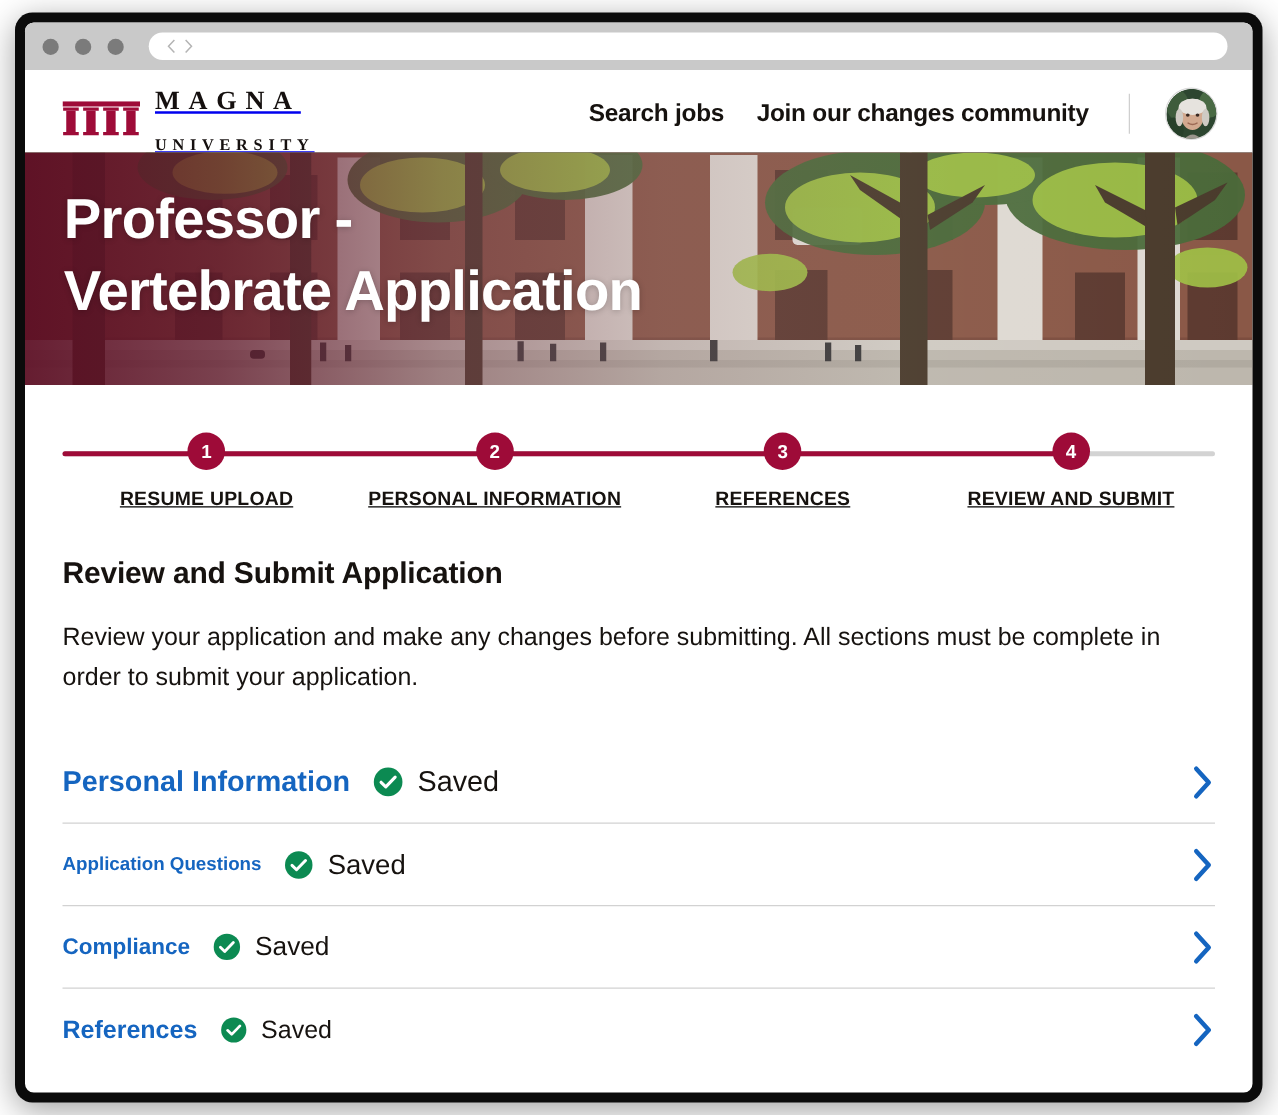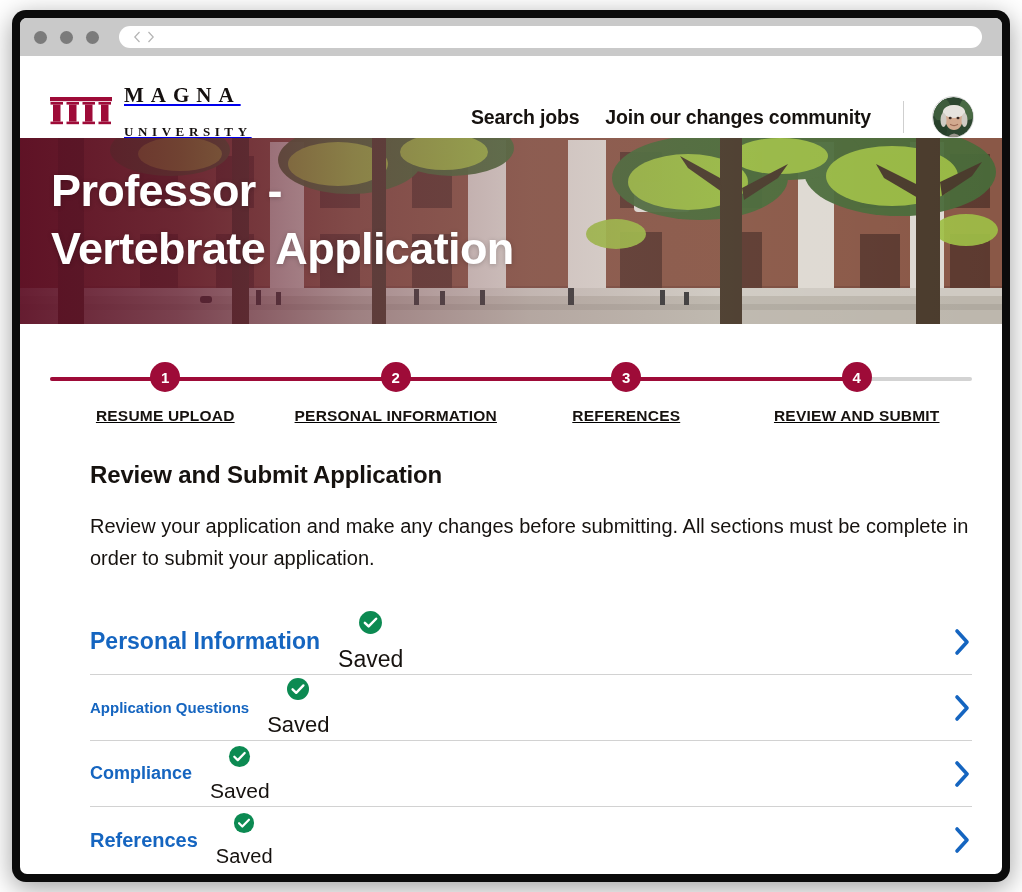--- a/index.html
+++ b/index.html
@@ -64,25 +64,25 @@
     color: #b4b4b4; font-size: 12px; line-height: 1;
     letter-spacing: 1px;
   }
   .url-text {
     font-size: 11px; color: #9a9a9a; margin-left: 10px;
     white-space: nowrap; overflow: hidden;
   }
 
   
   .site-header {
-    height: 82px;
+    height: 66px;
     background: #ffffff;
     display: flex;
-    align-items: flex-end;
-    padding: 0 28px 0 30px;
+    align-items: flex-start;
+    padding: 14px 28px 0 30px;
   }
   .logo { display: flex; align-items: center; gap: 12px; }
   .logo-mark { display: block; }
   .logo-words { line-height: 1.02; }
   .logo-magna {
     font-family: "Liberation Serif", serif;
     font-weight: 700;
     font-size: 21px;
     letter-spacing: 7px;
     color: #15100f;
@@ -181,21 +181,21 @@
   .step-label {
     font-size: 15.5px;
     font-weight: 700;
     color: #16120f;
     letter-spacing: 0.2px;
     text-align: center;
     white-space: nowrap;
   }
 
   
-  .content { padding: 36px 30px 0 30px; margin-left: 40px; }
+  .content { padding: 36px 30px 0 30px; }
   .section-title {
     font-size: 24px;
     font-weight: 700;
     color: #16120f;
     letter-spacing: -0.15px;
   }
   .section-desc {
     margin-top: 22px;
     font-size: 20px;
     line-height: 1.58;
@@ -217,21 +217,20 @@
     color: #1565c0;
     font-weight: 700;
     text-decoration: none;
     white-space: nowrap;
   }
   .row-status {
     display: flex;
     align-items: center;
     gap: 11px;
     margin-left: 18px;
-    flex-direction: column;
   }
   .check-badge { display: block; flex: none; }
   .row-status-text { color: #16120f; white-space: nowrap; }
   .chevron { margin-left: auto; display: block; flex: none; }
 
   
   .row-1 .row-link { font-size: 23px; }
   .row-1 .row-status-text { font-size: 23px; }
   .row-2 .row-link { font-size: 15px; }
   .row-2 .row-status-text { font-size: 22px; }

